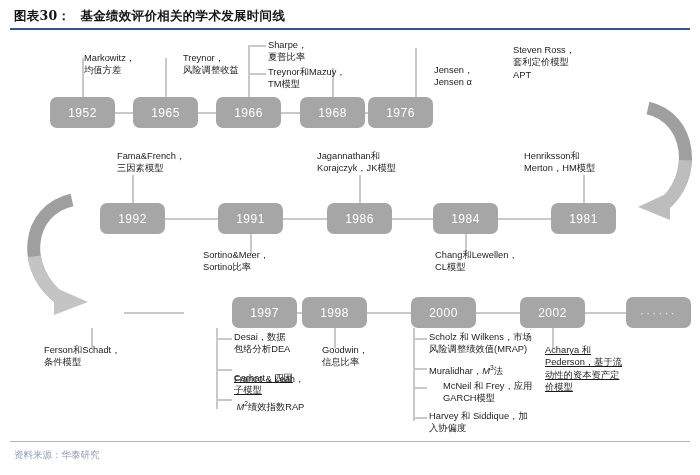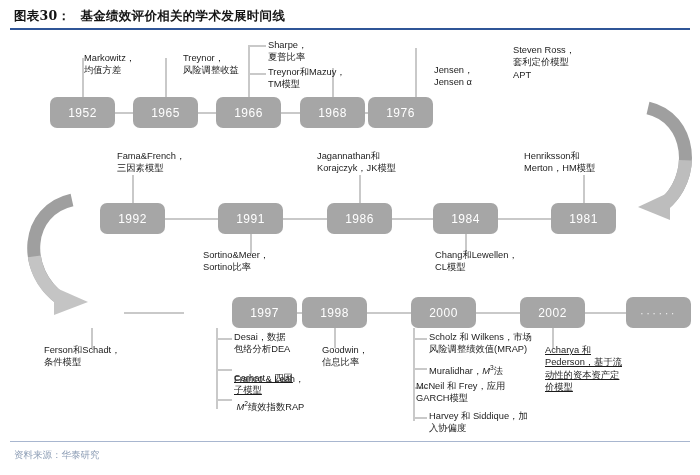--- a/index.html
+++ b/index.html
@@ -231,21 +231,21 @@
   <div class="tick" style="left:413px;top:338px;width:14px;"></div>
   <div class="tick" style="left:413px;top:368px;width:14px;"></div>
   <div class="tick" style="left:413px;top:387px;width:14px;"></div>
   <div class="tick" style="left:413px;top:417px;width:14px;"></div>
 
   <div class="lab" style="left:429px;top:331px;">Scholz 和 Wilkens，市场
 风险调整绩效值(MRAP)</div>
   <div class="lab" style="left:429px;top:362px;white-space:nowrap;">
     <span>Muralidhar，</span><i>M</i><sup>3</sup><span>法</span>
   </div>
-  <div class="lab" style="left:416px;top:380px;">McNeil 和 Frey，应用
+  <div class="lab" style="left:443px;top:380px;">McNeil 和 Frey，应用
 GARCH模型</div>
   <div class="lab" style="left:429px;top:410px;">Harvey 和 Siddique，加
 入协偏度</div>
 
   <div class="vstub" style="left:552px;top:328px;height:20px;"></div>
   <div class="lab" style="left:545px;top:344px;text-decoration:underline;">Acharya 和
 Pederson，基于流
 动性的资本资产定
 价模型</div>
 

